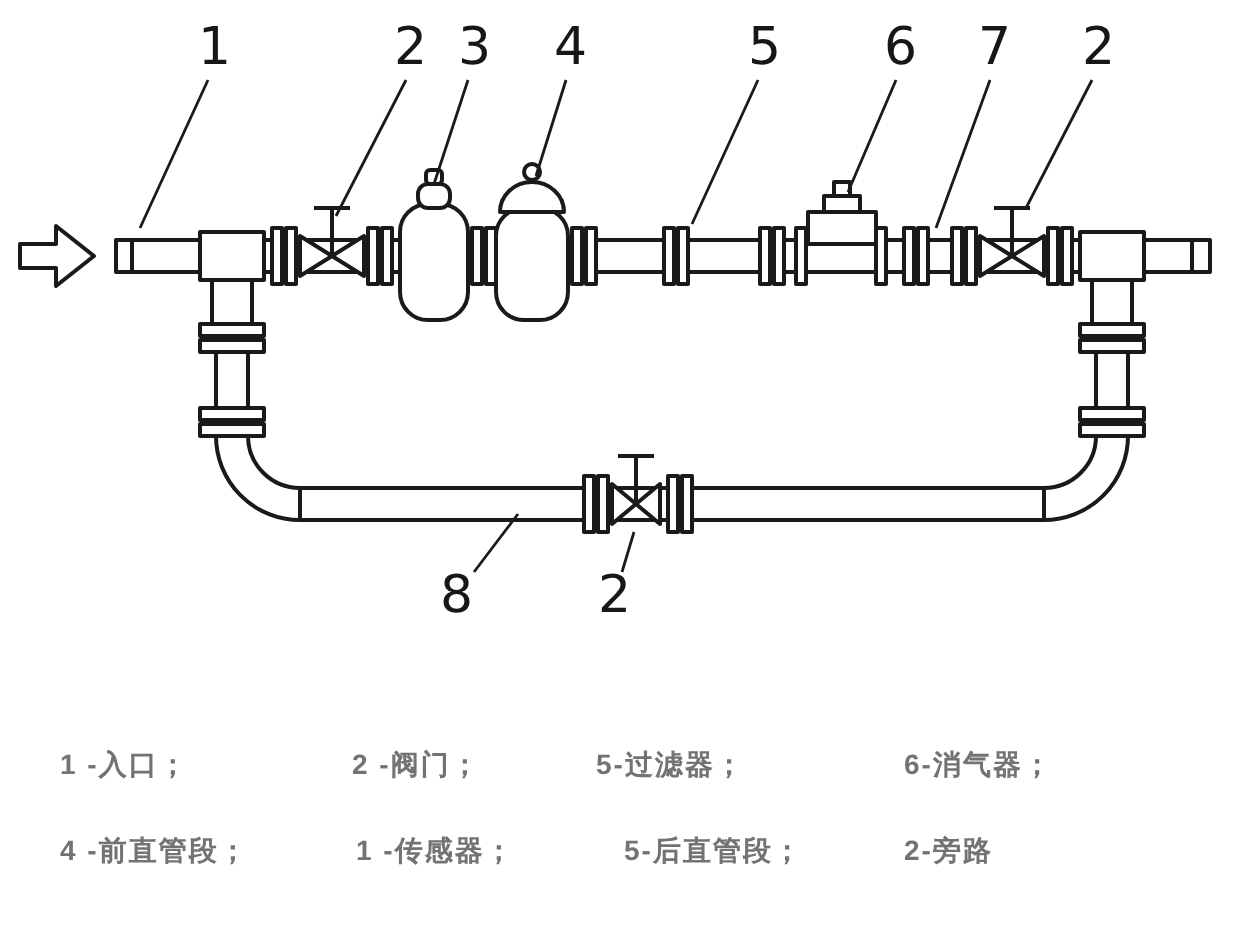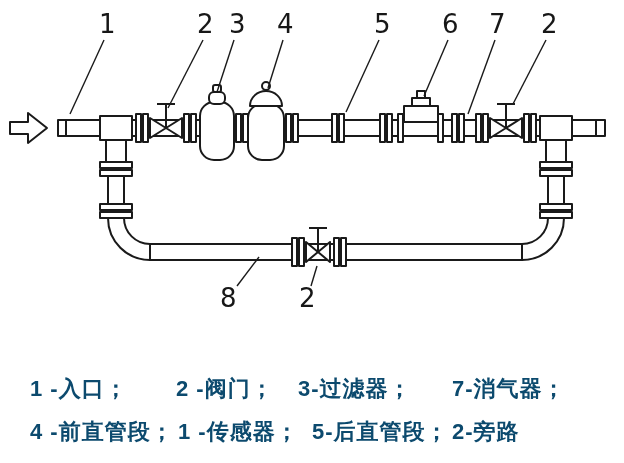--- a/index.html
+++ b/index.html
@@ -13,24 +13,24 @@
   #diagram-svg{position:absolute;left:0;top:0;}
   .callout{
     position:absolute;
     font-family:"DejaVu Sans", sans-serif;
     font-size:26px;
     line-height:1.1;
     color:#171717;
   }
   .legend-item{
     position:absolute;
-    font-size:22px;
+    font-size:14px;
     font-weight:600;
     letter-spacing:1px;
-    color:#0c4a6e;
+    color:#737373;
     white-space:nowrap;
   }
 </style>
 </head>
 <body>
 
 <div id="app">
 
   <svg id="diagram-svg" width="624" height="463" viewBox="0 0 624 463">
     <g fill="#ffffff" stroke="#1a1a1a" stroke-width="2" stroke-linejoin="round">
@@ -155,21 +155,21 @@
   <div class="callout" style="left:374px;top:10px">5</div>
   <div class="callout" style="left:442px;top:10px">6</div>
   <div class="callout" style="left:489px;top:10px">7</div>
   <div class="callout" style="left:541px;top:10px">2</div>
   <div class="callout" style="left:220px;top:284px">8</div>
   <div class="callout" style="left:299px;top:284px">2</div>
 
   <div>
     <span class="legend-item" style="left:30px;top:374px">1 -入口；</span>
     <span class="legend-item" style="left:176px;top:374px">2 -阀门；</span>
-    <span class="legend-item" style="left:298px;top:374px">3-过滤器；</span>
-    <span class="legend-item" style="left:452px;top:374px">7-消气器；</span>
+    <span class="legend-item" style="left:298px;top:374px">5-过滤器；</span>
+    <span class="legend-item" style="left:452px;top:374px">6-消气器；</span>
     <span class="legend-item" style="left:30px;top:417px">4 -前直管段；</span>
     <span class="legend-item" style="left:178px;top:417px">1 -传感器；</span>
     <span class="legend-item" style="left:312px;top:417px">5-后直管段；</span>
     <span class="legend-item" style="left:452px;top:417px">2-旁路</span>
   </div>
 
 </div>
 
 </body></html>

